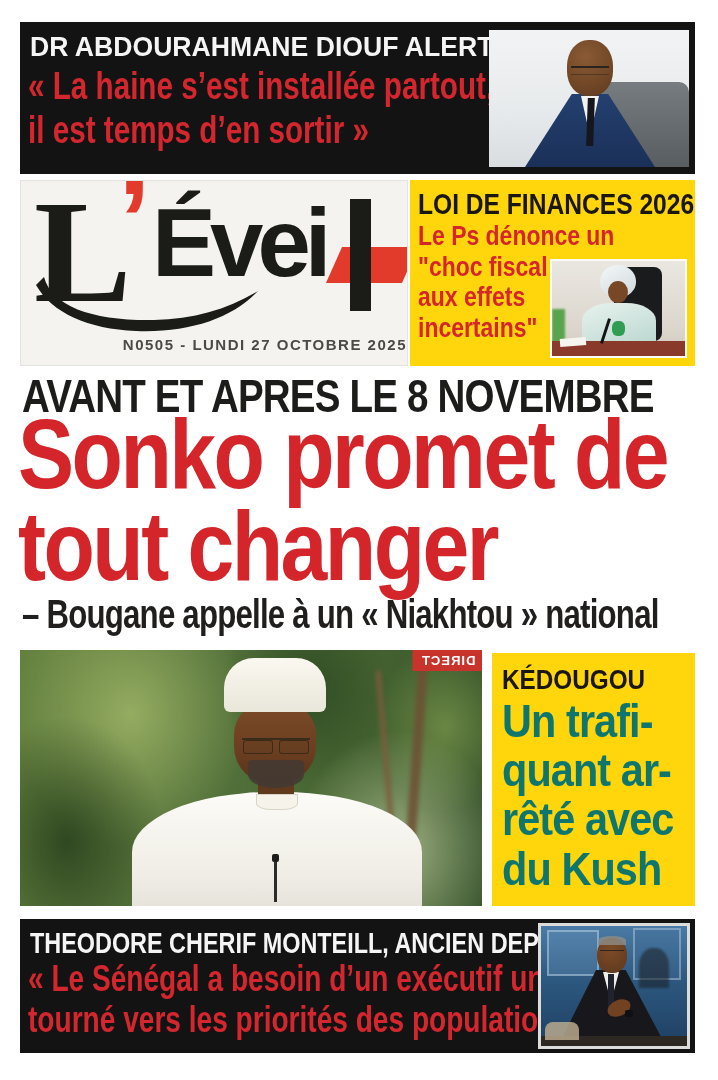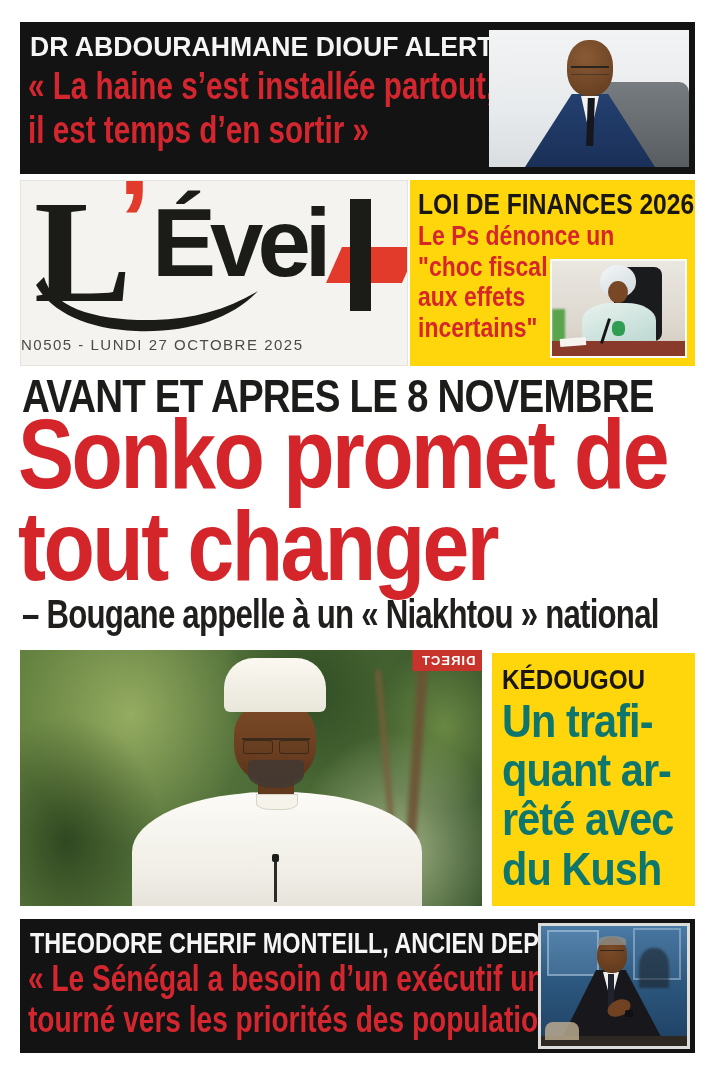--- a/index.html
+++ b/index.html
@@ -60,21 +60,21 @@
   .lg-apos { position:absolute; left:84px; top:-26px; font-weight:bold;
     font-size:118px; line-height:1; color:#e23a2b; }
   .lg-main { position:absolute; left:110px; top:8px; font-weight:bold;
     font-size:96px; line-height:1; letter-spacing:-6px; color:#1b1b18;margin-left:8px; }
   .lg-bar { position:absolute; left:316px; top:12px; width:21px; height:112px;
     background:#1b1b18; z-index:3; }
   .lg-flag { position:absolute; left:300px; top:60px; width:76px; height:36px;
     background:#e23a2b; transform:skewX(-24deg); z-index:2; }
   .lg-swash { position:absolute; left:2px; top:90px; width:226px; height:56px; z-index:1; }
   .issue-line { position:absolute; bottom:12px; left:0; width:100%;
-    text-align:left; font-weight:normal; font-size:15px; letter-spacing:1.5px; color:#4c4a47; }
+    text-align:right; font-weight:bold; font-size:15px; letter-spacing:1.5px; color:#4c4a47; }
 
   
   .finance-box {
     position:absolute; left:410px; top:180px; width:285px; height:186px;
     background:#ffd60b; overflow:hidden;
   }
   .fb-kicker { position:absolute; left:8px; top:7px; color:#1a1611;
     font-weight:bold; font-size:30px; }
   .fb-lines { position:absolute; left:8px; top:41px; color:#d6262c;
     font-weight:bold; font-size:27px; line-height:1.13; }

